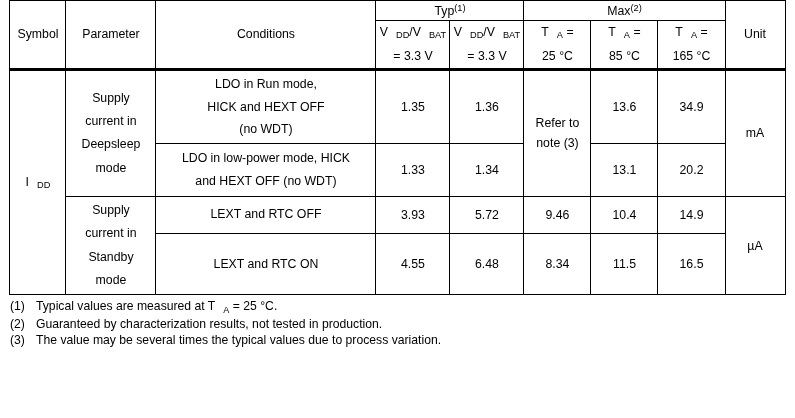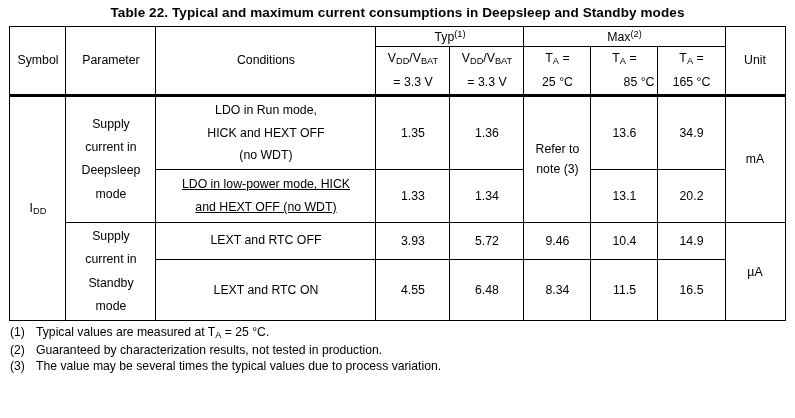--- a/index.html
+++ b/index.html
@@ -58,20 +58,21 @@
     line-height: 1.9;
   }
   .cond-cell {
     text-align: left;
     padding-left: 7px;
     line-height: 1.85;
   }
   sub {
     font-size: 0.75em;
     vertical-align: -0.25em;
+    margin-left: 8px;
   }
   sup {
     font-size: 0.75em;
     vertical-align: 0.45em;
   }
   .notes {
     width: 775px;
     margin: 3px auto 0 auto;
     font-size: 12.2px;
     line-height: 1.34;
@@ -92,21 +93,20 @@
     font-size: 12.3px;
     line-height: 1.55;
   }
   .nowrap { white-space: nowrap; }
 </style>
 </head>
 <body>
 
 <div class="page">
 
-  <div class="caption">Table 22. Typical and maximum current consumptions in Deepsleep and Standby modes</div>
 
   <table class="tbl">
     <colgroup>
       <col style="width:56px">
       <col style="width:90px">
       <col style="width:220px">
       <col style="width:74px">
       <col style="width:74px">
       <col style="width:67px">
       <col style="width:67px">
@@ -148,21 +148,21 @@
           <span class="nowrap"><span>T</span><sub>A</sub><span> =</span></span>
         </td>
         <td class="subhdr" style="border-bottom:none;">
           <span class="nowrap"><span>T</span><sub>A</sub><span> =</span></span>
         </td>
       </tr>
       <tr>
         <td class="subhdr thick-bottom" style="border-top:none;">= 3.3 V</td>
         <td class="subhdr thick-bottom" style="border-top:none;">= 3.3 V</td>
         <td class="subhdr thick-bottom" style="border-top:none;">25 °C</td>
-        <td class="subhdr thick-bottom" style="border-top:none;text-align:right;">85 °C</td>
+        <td class="subhdr thick-bottom" style="border-top:none;">85 °C</td>
         <td class="subhdr thick-bottom" style="border-top:none;">165 °C</td>
       </tr>
     </thead>
     <tbody>
 
       <tr>
         <td rowspan="4" class="sym-cell">
           <span>I</span><sub>DD</sub>
         </td>
         <td rowspan="2" class="param-cell">
@@ -182,21 +182,21 @@
           <div>Refer to</div>
           <div style="height:6px"></div>
           <div>note (3)</div>
         </td>
         <td>13.6</td>
         <td>34.9</td>
         <td rowspan="2">mA</td>
       </tr>
 
       <tr>
-        <td class="cond-cell" style="height:48px;text-decoration:underline;">
+        <td class="cond-cell" style="height:48px;">
           <div>LDO in low-power mode, HICK</div>
           <div>and HEXT OFF (no WDT)</div>
         </td>
         <td>1.33</td>
         <td>1.34</td>
         <td>13.1</td>
         <td>20.2</td>
       </tr>
 
       <tr>

